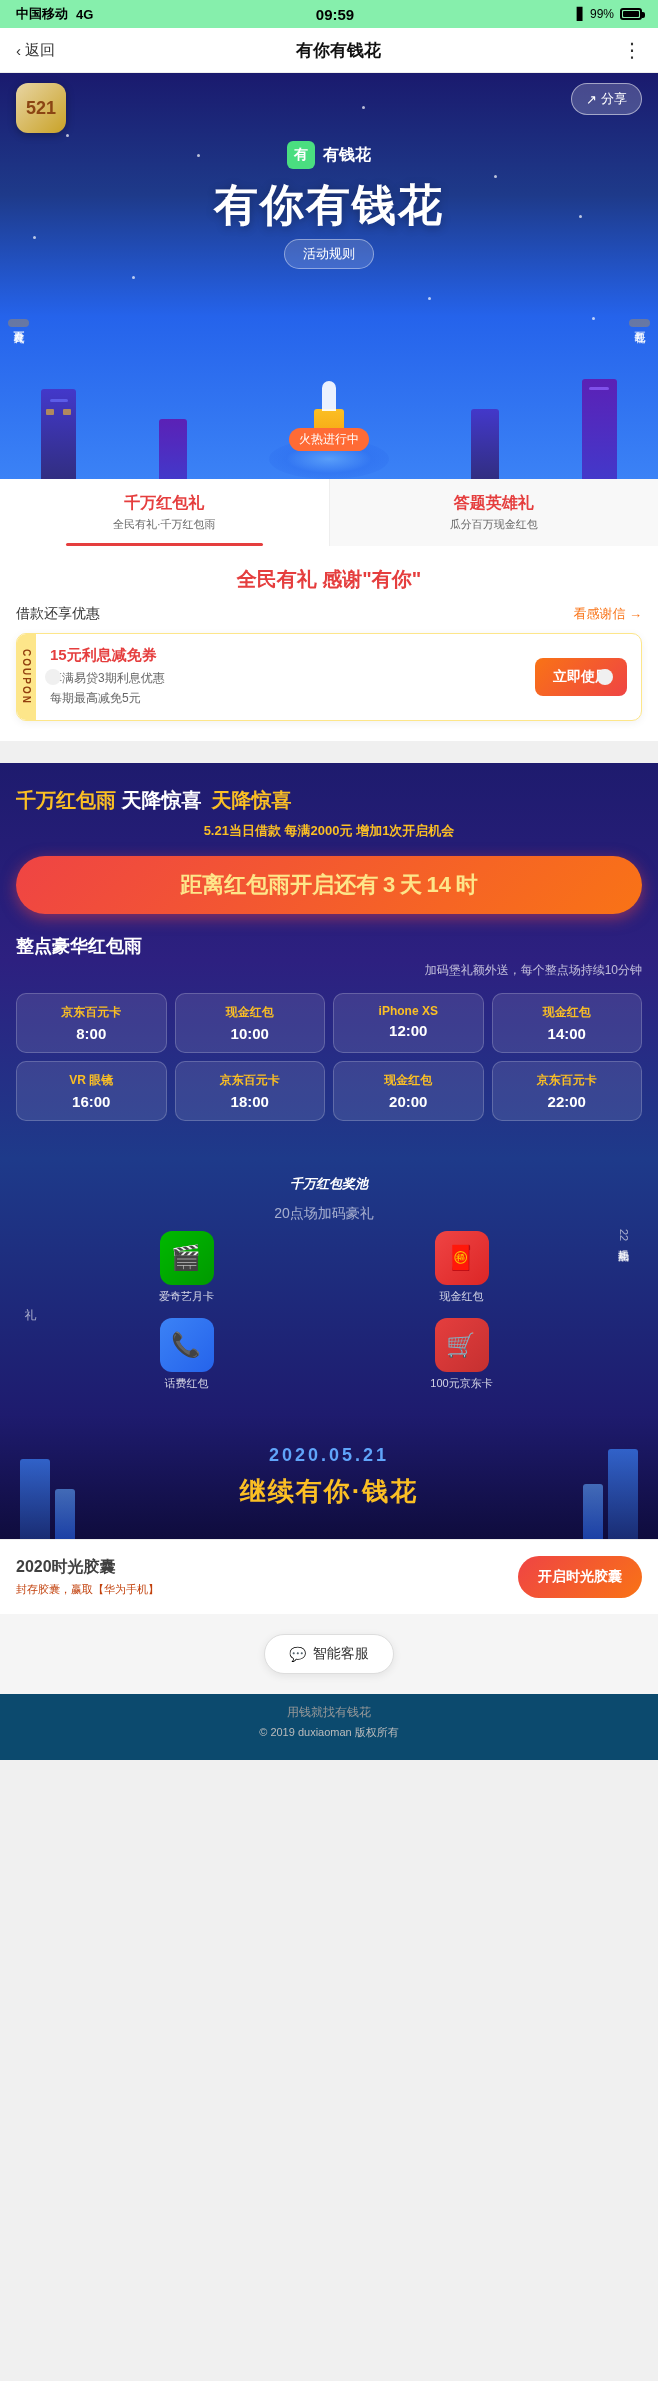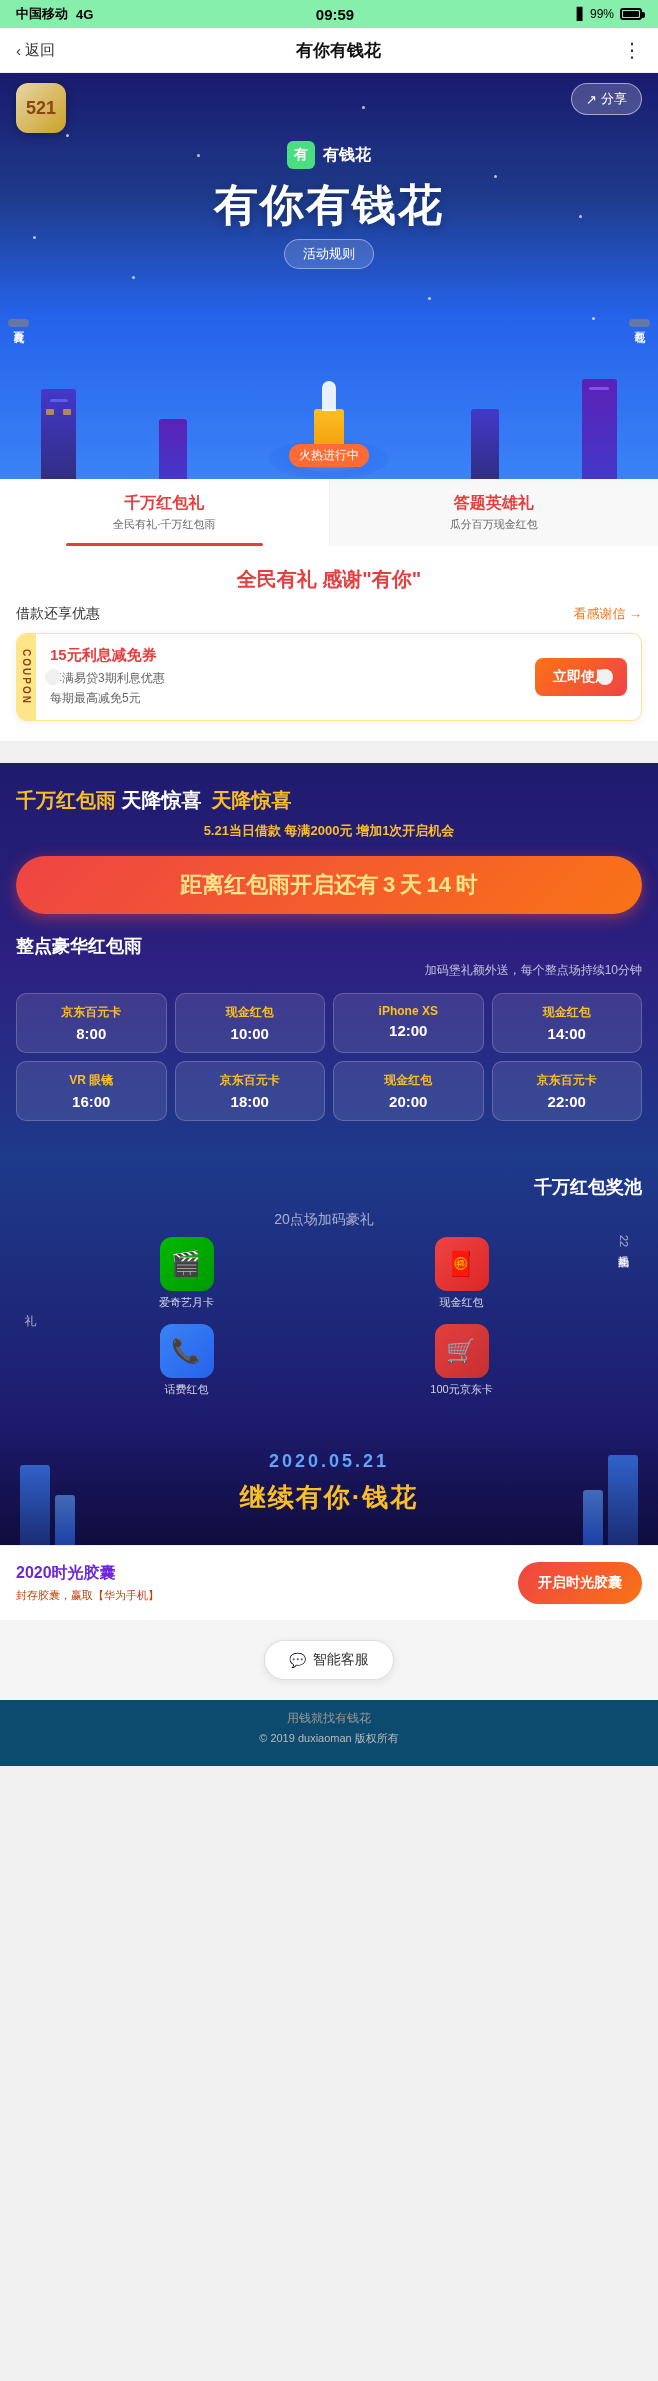--- a/index.html
+++ b/index.html
@@ -417,25 +417,26 @@
       font-weight: 700;
       color: #fff;
     }
 
     
     .pool-section {
       background: linear-gradient(180deg, #1e3a8a, #1e1b6e);
       padding: 0 16px 24px;
     }
     .pool-title {
-      text-align: right;
-      font-size: 18px;
+      text-align: center;
+      font-size: 13px;
       font-weight: 700;
       color: #fff;
       padding: 16px 0 12px;
+      font-style: italic;
     }
     .pool-icon-item {
       text-align: center;
     }
     .pool-icon-box {
       width: 54px; height: 54px;
       border-radius: 12px;
       margin: 0 auto 4px;
       display: flex;
       align-items: center;
@@ -485,21 +486,21 @@
       align-items: center;
       gap: 14px;
       border-top: 1px solid #eee;
     }
     .capsule-text {
       flex: 1;
     }
     .capsule-title {
       font-size: 16px;
       font-weight: 700;
-      color: #6d28d9;
+      color: #404040;
       margin-bottom: 4px;
     }
     .capsule-subtitle {
       font-size: 11px;
       color: #c2410c;
     }
     .capsule-btn {
       background: linear-gradient(135deg, #ef4444, #f97316);
       color: #fff;
       border: none;
@@ -649,21 +650,21 @@
         <div style="position:absolute;bottom:30px;width:30px;height:40px;background:linear-gradient(180deg,#fbbf24,#f59e0b);border-radius:3px 3px 0 0;left:50%;transform:translateX(-50%);"></div>
 
         <div style="position:absolute;bottom:68px;left:50%;transform:translateX(-50%);width:14px;height:30px;background:rgba(255,255,255,0.9);border-radius:7px 7px 0 0;"></div>
       </div>
       <div style="width:28px;height:70px;background:linear-gradient(180deg,#4338ca,#312e81);border-radius:3px 3px 0 0;"></div>
       <div style="width:35px;height:100px;background:linear-gradient(180deg,#5b21b6,#4338ca);border-radius:3px 3px 0 0;">
         <div style="margin:8px auto 0;width:20px;height:3px;background:rgba(139,92,246,0.8);border-radius:2px;"></div>
       </div>
     </div>
 
-    <div style="position:absolute;bottom:12px;left:50%;transform:translateX(-50%);">
+    <div style="position:absolute;bottom:28px;left:50%;transform:translateX(-50%);">
       <div class="hot-badge">火热进行中</div>
     </div>
   </div>
 </div>
 
 <div class="tabs-section">
   <div class="tab-item active">
     <div class="tab-title">千万红包礼</div>
     <div class="tab-subtitle">全民有礼·千万红包雨</div>
     <div class="active-indicator"></div>

